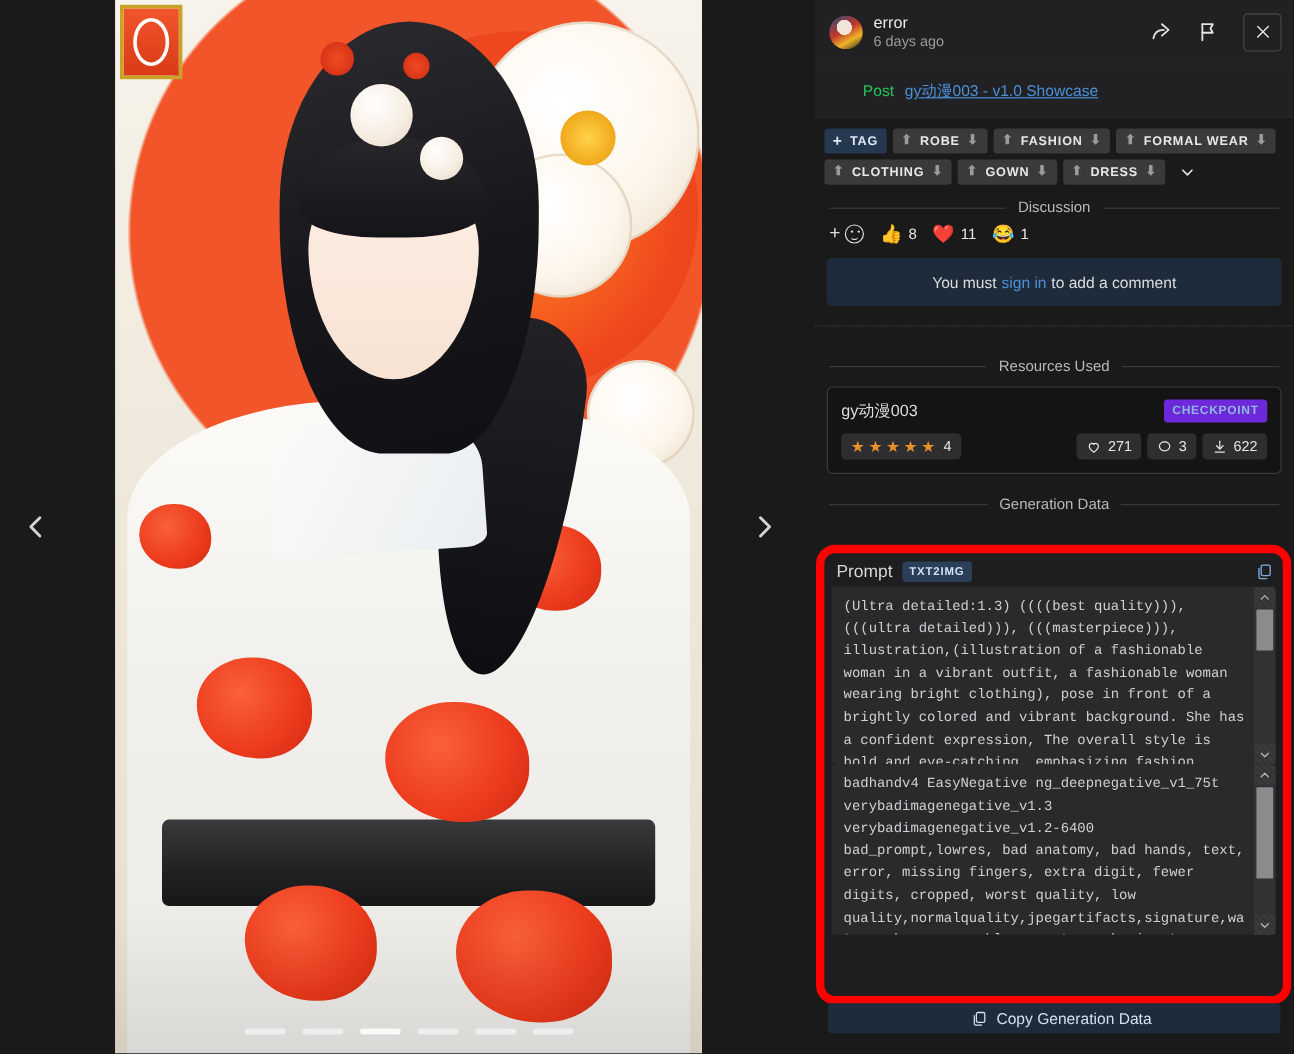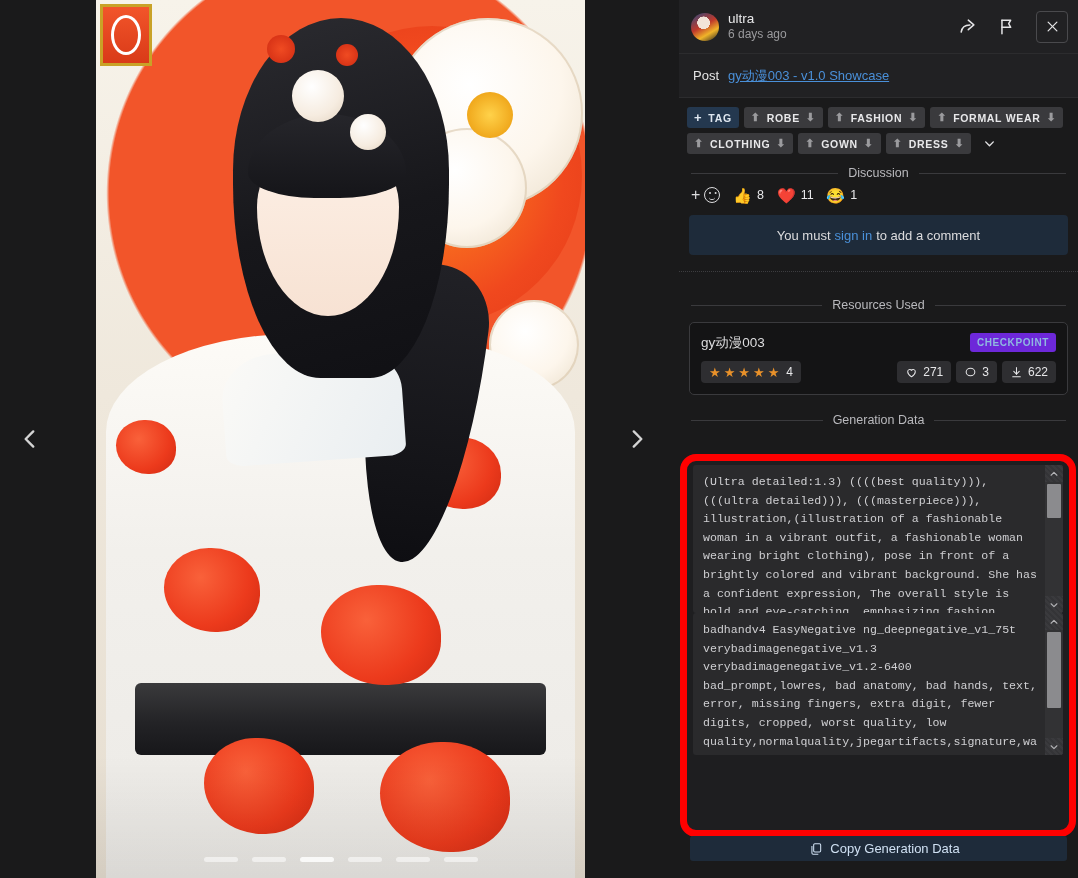--- a/index.html
+++ b/index.html
@@ -191,21 +191,21 @@
   .close-btn svg { width: 15px; height: 15px; }
 
   .post-row {
     height: 44px; flex: none;
     display: flex; align-items: center; gap: 9px;
     padding: 0 14px;
     border-bottom: 1px solid #2c2c2e;
     background: #212123;
     font-size: 13px;
   }
-  .post-label { color: #e5e5e5; }
+  .post-label { color: #22c55e; margin-left: 26px; }
   .post-link { color: #4a90d9; text-decoration: underline; cursor: pointer; }
 
   .tags {
     padding: 9px 8px 8px 8px;
     display: flex; flex-wrap: wrap; gap: 5px 5px;
     background: #1a1a1b;
   }
   .tag {
     height: 21px; display: flex; align-items: center; gap: 6px;
     padding: 0 7px; border-radius: 3px;
@@ -426,21 +426,21 @@
         <polyline points="9 5 16 12 9 19"></polyline>
       </svg>
     </div>
   </div>
 
   <div class="panel">
 
     <div class="panel-head">
       <div class="avatar"></div>
       <div class="who">
-        <div class="name">ultra</div>
+        <div class="name">error</div>
         <div class="ago">6 days ago</div>
       </div>
       <div class="head-actions">
         <div class="icon-btn">
           <svg viewBox="0 0 24 24" fill="none" stroke="currentColor" stroke-width="1.9" stroke-linecap="round" stroke-linejoin="round">
             <path d="M4 19c1-7 6-9 11-9"></path>
               <polyline points="13 4 20 10 13 16"></polyline>
           </svg>
         </div>
         <div class="icon-btn">
@@ -580,20 +580,30 @@
     </div>
 
     <div class="divider gen-divider">
       <span>Generation Data</span>
     </div>
   </div>
 
   <div class="gen-box">
     <div class="gen-inner">
 
+      <div class="pr-head">
+        <span class="pr-title">Prompt</span>
+        <span class="pr-chip">TXT2IMG</span>
+        <span class="pr-copy">
+          <svg viewBox="0 0 24 24" fill="none" stroke="currentColor" stroke-width="1.8">
+            <rect x="8" y="3" width="12" height="14" rx="2"></rect>
+            <path d="M5 7v12a2 2 0 0 0 2 2h9"></path>
+          </svg>
+        </span>
+      </div>
 
       <div class="pr-area">
         <div class="pr-text">(Ultra detailed:1.3) ((((best quality))), (((ultra detailed))), (((masterpiece))), illustration,(illustration of a fashionable woman in a vibrant outfit, a fashionable woman wearing bright clothing), pose in front of a brightly colored and vibrant background. She has a confident expression, The overall style is bold and eye-catching, emphasizing fashion</div>
         <div class="sbar">
           <div class="sb-btn">
             <svg viewBox="0 0 24 24" fill="none" stroke="currentColor" stroke-width="2.6" stroke-linecap="round" stroke-linejoin="round">
               <polyline points="5 15 12 8 19 15"></polyline>
             </svg>
           </div>
           <div class="sb-track">

